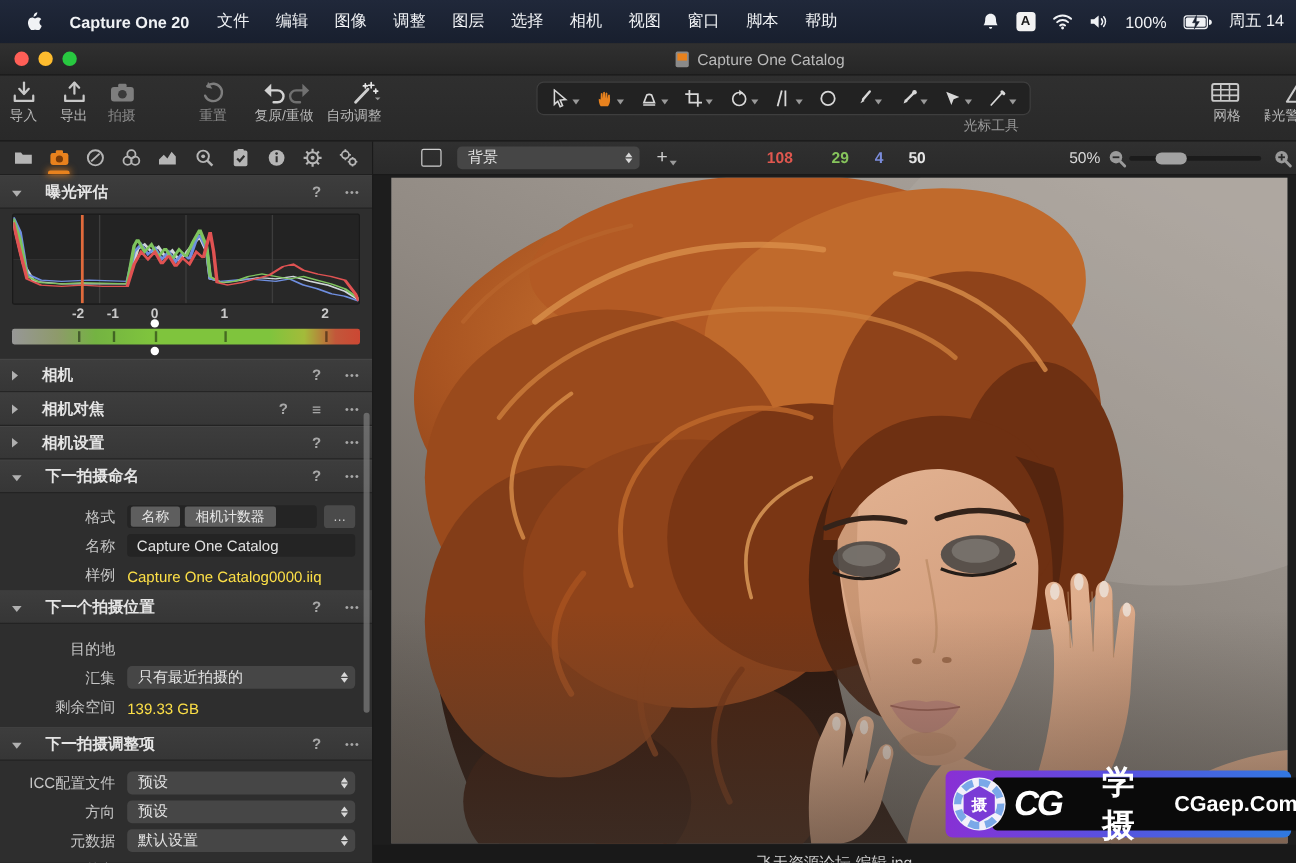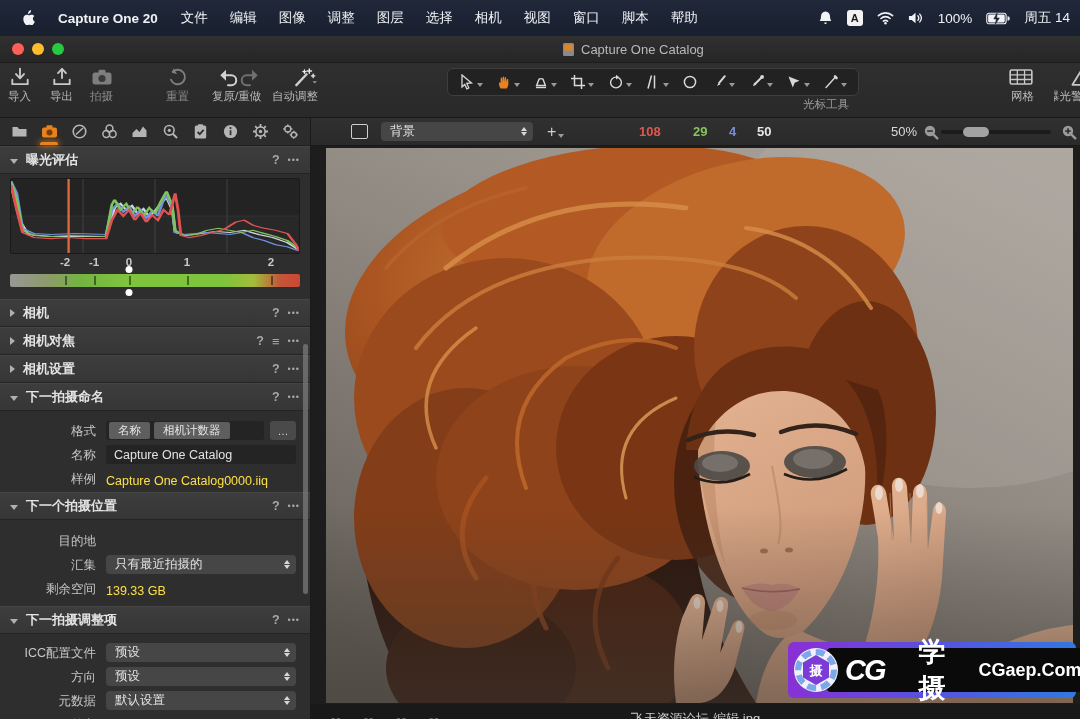--- a/index.html
+++ b/index.html
@@ -44,21 +44,21 @@
 
   
   .tabstrip{height:27px;background:#2c2c2c;border-bottom:1px solid #1f1f1f;display:flex;align-items:center;
     padding:0 6px;gap:4px;}
   .tab{width:27px;height:27px;display:flex;align-items:center;justify-content:center;position:relative;}
   .tab.active::after{content:"";position:absolute;bottom:0;left:4px;right:4px;height:3px;background:#e8821e;
     border-radius:2px 2px 0 0;box-shadow:0 0 6px 1px rgba(232,130,30,.8);}
 
   
   .ph{height:26px;background:linear-gradient(#3d3d3d,#363636);border-top:1px solid #454545;
-    border-bottom:1px solid #232323;display:flex;align-items:center;padding:0 10px;gap:8px;}
+    border-bottom:1px solid #232323;display:flex;align-items:center;padding:0 10px;gap:20px;}
   .ph .t{font-weight:bold;font-size:13px;color:#e4e4e4;}
   .ph .sp{flex:1}
   .ph .help{color:#a8a8a8;font-weight:bold;font-size:12.5px;}
   .ph .more{color:#a8a8a8;font-size:9px;letter-spacing:1px;}
   .ph .ham{color:#a8a8a8;font-size:13px;}
   .chev-r{width:0;height:0;border-top:4px solid transparent;border-bottom:4px solid transparent;border-left:5px solid #b0b0b0;}
   .chev-d{width:0;height:0;border-left:4px solid transparent;border-right:4px solid transparent;border-top:5px solid #b0b0b0;margin-top:2px;}
 
   .hist-wrap{padding:4px 10px 0 10px;}
   .hist{position:relative;height:74px;background:#232323;border:1px solid #1a1a1a;border-radius:2px;overflow:hidden;}

